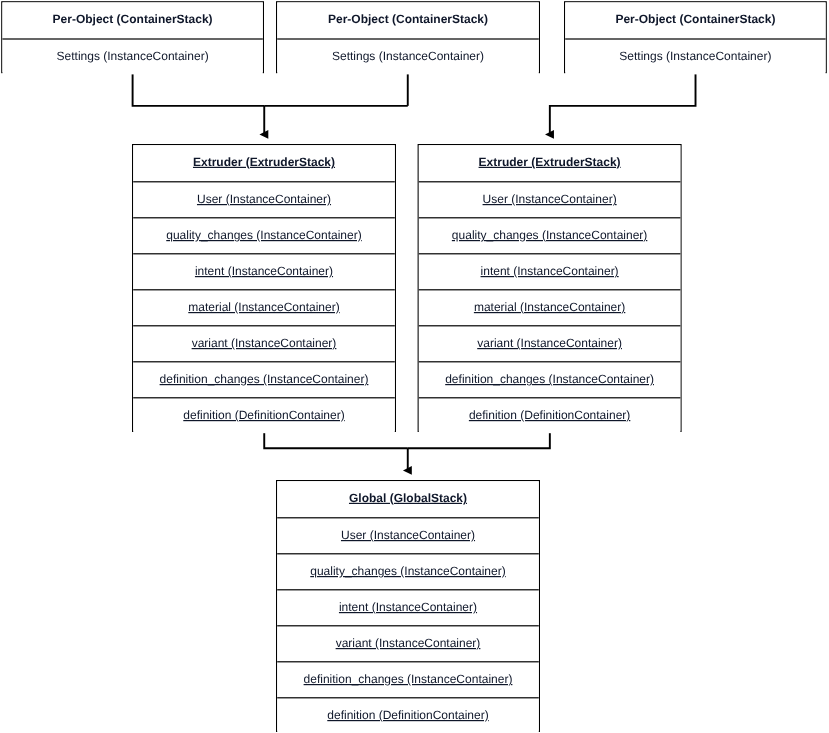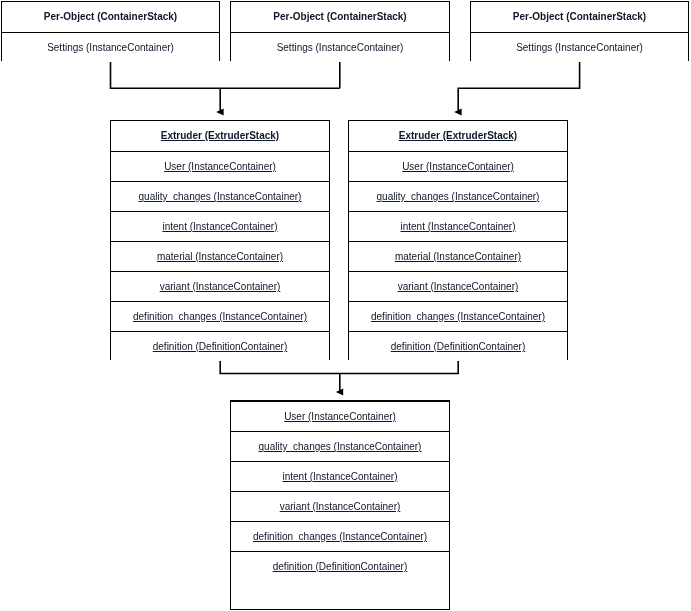--- a/index.html
+++ b/index.html
@@ -140,20 +140,21 @@
     <div class="row">User (InstanceContainer)</div>
     <div class="row">quality_changes (InstanceContainer)</div>
     <div class="row">intent (InstanceContainer)</div>
     <div class="row">material (InstanceContainer)</div>
     <div class="row">variant (InstanceContainer)</div>
     <div class="row">definition_changes (InstanceContainer)</div>
     <div class="row">definition (DefinitionContainer)</div>
   </div>
 
   <div class="stack global tall" style="left:230px; top:400px; width:220px;">
+    <div class="row header">Global (GlobalStack)</div>
     <div class="row">User (InstanceContainer)</div>
     <div class="row">quality_changes (InstanceContainer)</div>
     <div class="row">intent (InstanceContainer)</div>
     <div class="row">variant (InstanceContainer)</div>
     <div class="row">definition_changes (InstanceContainer)</div>
     <div class="row">definition (DefinitionContainer)</div>
   </div>
 
 </div>
 

